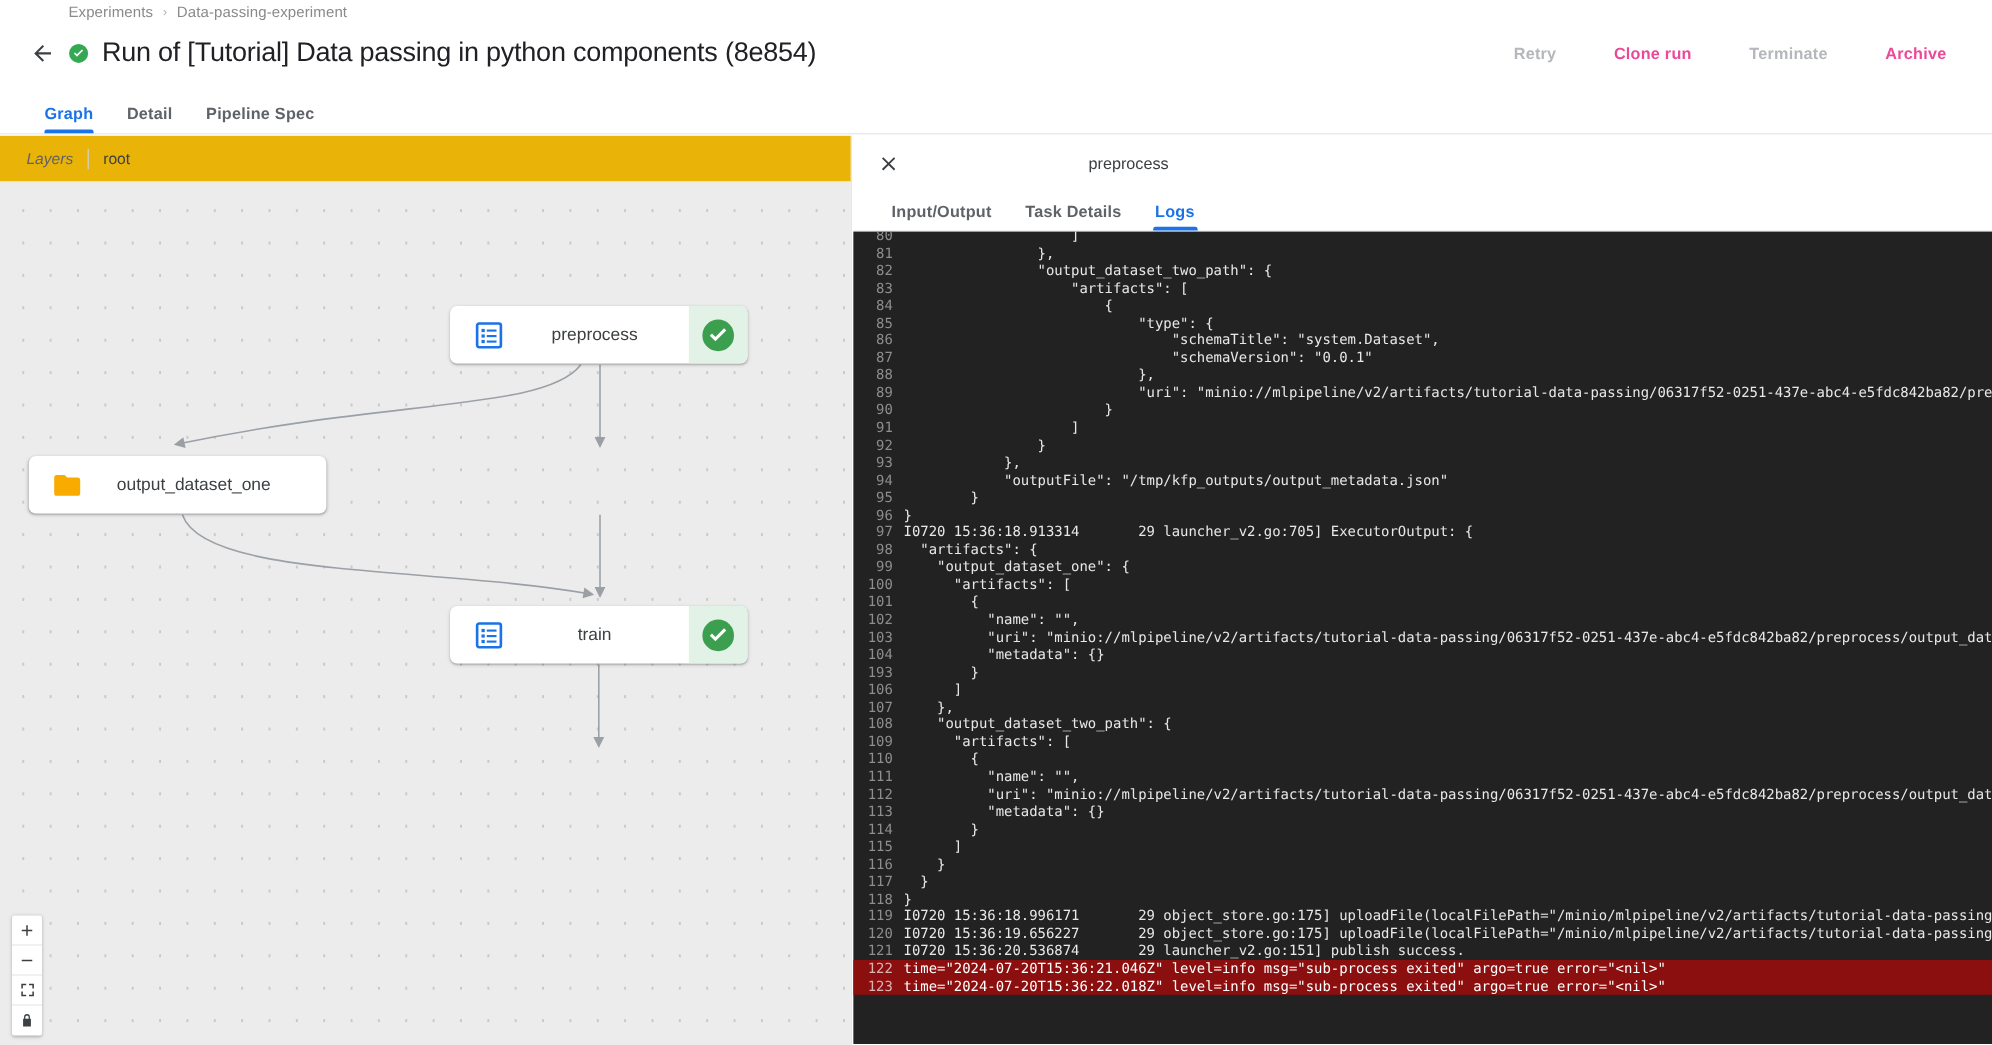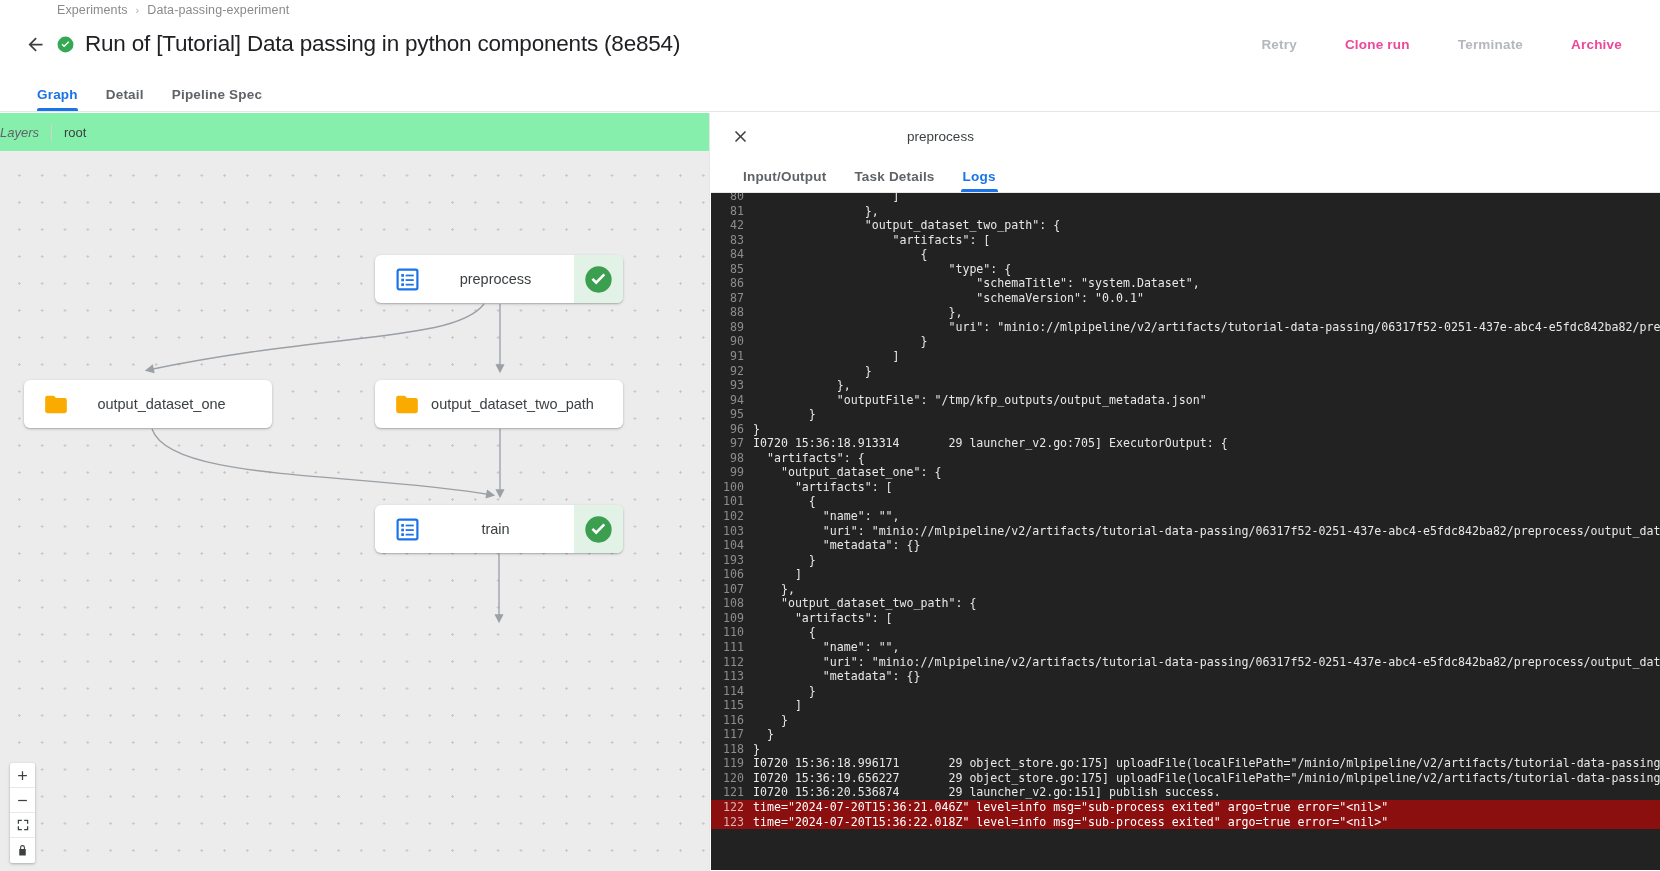--- a/index.html
+++ b/index.html
@@ -63,21 +63,21 @@
     height: 3px; background: #1a73e8; border-radius: 2px 2px 0 0;
   }
 
   
   .graph-pane {
     position: absolute; left: 0; top: 113px; width: 710px; height: 758px;
     background: #fff; border-right: 1px solid #e4e6e8; overflow: hidden;
   }
   .layers-bar {
     height: 39px; display: flex; align-items: center;
-    background: #86efac; gap: 0px;
+    padding-left: 22px; background: #eab308; gap: 0px;
     border-bottom: 1px solid #eceff1;
   }
   .layers-label { font-size: 13px; color: #5f6368; font-style: italic; }
   .layers-div { width: 1px; height: 17px; background: #cfd3d6; margin: 0 12px; }
   .layers-root { font-size: 13px; color: #3c4043; }
 
   .canvas {
     position: relative; width: 710px; height: 719px;
     background-color: #ececec;
     background-image: radial-gradient(#c9c9c9 1px, transparent 1.1px);
@@ -256,28 +256,20 @@
 
       <div class="node artifact" style="left:24px; top:228px; width:248px;">
         <span class="nicon">
           <svg width="27" height="27" viewBox="0 0 24 24">
             <path fill="#f9ab00" d="M10 4H4a2 2 0 0 0-2 2v12a2 2 0 0 0 2 2h16a2 2 0 0 0 2-2V8a2 2 0 0 0-2-2h-8z"></path>
           </svg>
         </span>
         <span class="nlabel">output_dataset_one</span>
       </div>
 
-      <div class="node artifact" style="left:375px; top:228px; width:248px;">
-        <span class="nicon">
-          <svg width="27" height="27" viewBox="0 0 24 24">
-            <path fill="#f9ab00" d="M10 4H4a2 2 0 0 0-2 2v12a2 2 0 0 0 2 2h16a2 2 0 0 0 2-2V8a2 2 0 0 0-2-2h-8z"></path>
-          </svg>
-        </span>
-        <span class="nlabel">output_dataset_two_path</span>
-      </div>
 
       <div class="node task" style="left:375px; top:353px; width:248px;">
         <span class="nicon">
           <svg width="25" height="25" viewBox="0 0 24 24">
             <rect x="2.5" y="2.5" width="19" height="19" rx="1.6" fill="none" stroke="#1a73e8" stroke-width="2.1"></rect>
             <rect x="6" y="6.8" width="2.6" height="2.6" fill="#1a73e8"></rect>
             <rect x="10.2" y="7.3" width="7.8" height="1.7" fill="#1a73e8"></rect>
             <rect x="6" y="11.2" width="2.6" height="2.6" fill="#1a73e8"></rect>
             <rect x="10.2" y="11.7" width="7.8" height="1.7" fill="#1a73e8"></rect>
             <rect x="6" y="15.6" width="2.6" height="2.6" fill="#1a73e8"></rect>
@@ -333,21 +325,21 @@
     <div class="side-tabs">
       <div class="side-tab">Input/Output</div>
       <div class="side-tab">Task Details</div>
       <div class="side-tab active">Logs</div>
     </div>
 
     <div class="logview">
       <div class="log-inner" id="log-inner">
           <div class="logline"><span class="ln">80</span><span class="lt">                    ]</span></div>
           <div class="logline"><span class="ln">81</span><span class="lt">                },</span></div>
-          <div class="logline"><span class="ln">42</span><span class="lt">                "output_dataset_two_path": {</span></div>
+          <div class="logline"><span class="ln">82</span><span class="lt">                "output_dataset_two_path": {</span></div>
           <div class="logline"><span class="ln">83</span><span class="lt">                    "artifacts": [</span></div>
           <div class="logline"><span class="ln">84</span><span class="lt">                        {</span></div>
           <div class="logline"><span class="ln">85</span><span class="lt">                            "type": {</span></div>
           <div class="logline"><span class="ln">86</span><span class="lt">                                "schemaTitle": "system.Dataset",</span></div>
           <div class="logline"><span class="ln">87</span><span class="lt">                                "schemaVersion": "0.0.1"</span></div>
           <div class="logline"><span class="ln">88</span><span class="lt">                            },</span></div>
           <div class="logline"><span class="ln">89</span><span class="lt">                            "uri": "minio://mlpipeline/v2/artifacts/tutorial-data-passing/06317f52-0251-437e-abc4-e5fdc842ba82/preprocess/output_dataset_two_path"</span></div>
           <div class="logline"><span class="ln">90</span><span class="lt">                        }</span></div>
           <div class="logline"><span class="ln">91</span><span class="lt">                    ]</span></div>
           <div class="logline"><span class="ln">92</span><span class="lt">                }</span></div>

